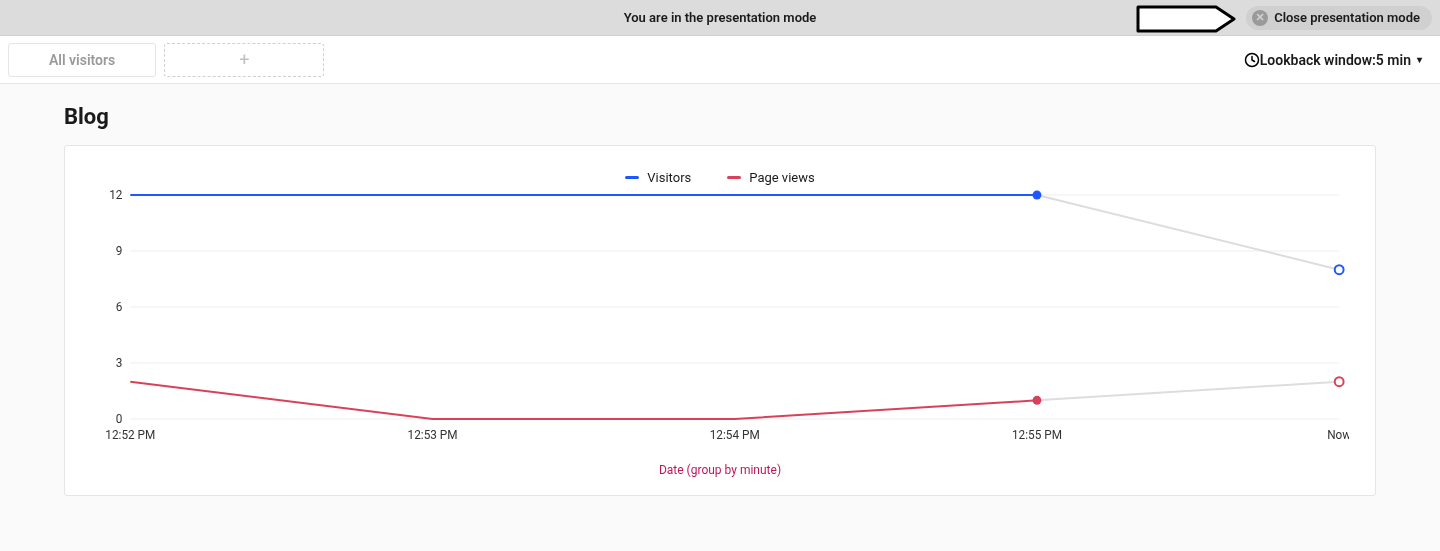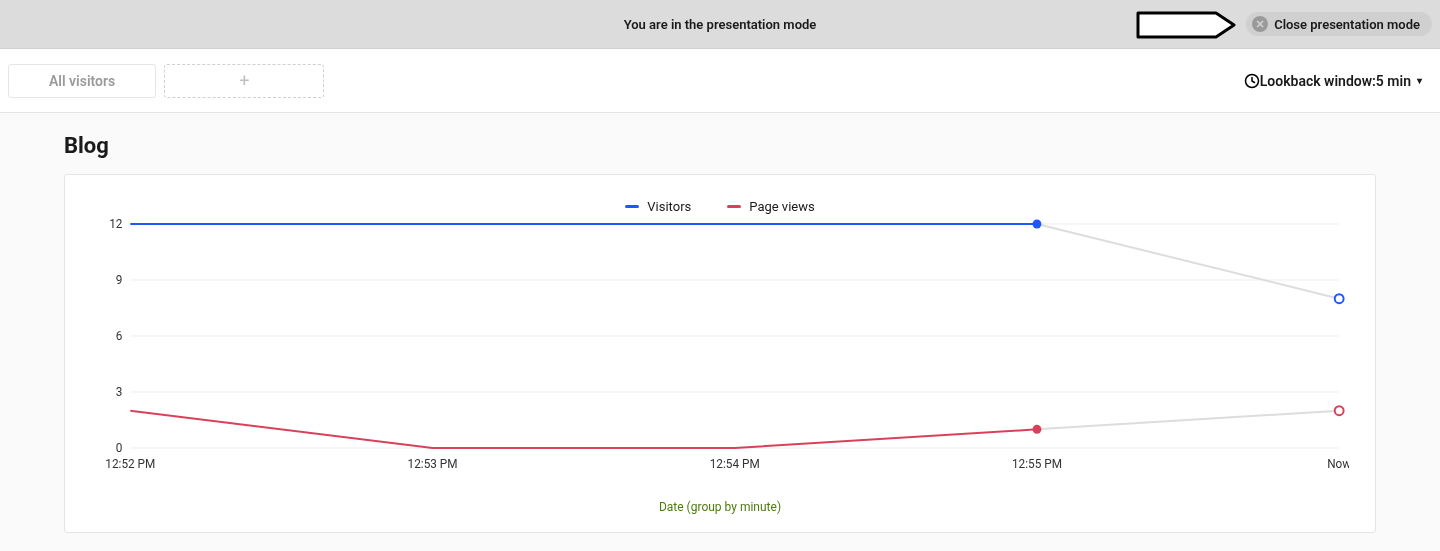--- a/index.html
+++ b/index.html
@@ -8,21 +8,21 @@
     font-size: 14px;
     color: #1a1a1a;
     background: #fff;
     width: 1440px;
     height: 551px;
     overflow: hidden;
   }
 
   
   .banner {
-    height: 49px;
+    height: 36px;
     background: #dcdcdc;
     display: flex;
     align-items: center;
     justify-content: center;
     position: relative;
     border-bottom: 1px solid #d0d0d0;
   }
   .banner-text {
     font-weight: 600;
     font-size: 13px;
@@ -57,21 +57,21 @@
     width: 16px; height: 16px;
     background: #9a9a9a;
     border-radius: 50%;
     color: #d0d0d0;
     display:flex; align-items:center; justify-content:center;
     font-size: 11px; font-weight:700;
   }
 
   
   .tabrow {
-    height: 64px;
+    height: 48px;
     border-bottom: 1px solid #e5e5e5;
     display: flex;
     align-items: center;
     padding: 0 8px;
     justify-content: space-between;
     background:#fff;
   }
   .tabs {
     display: flex;
     gap: 8px;
@@ -154,22 +154,22 @@
     width:14px; height:3px; border-radius:2px;
   }
   .chart-wrap {
     position:relative;
     height: 260px;
   }
   .chart-wrap svg { width:100%; height:100%; display:block; }
   .xlabel {
     text-align:center;
     font-size:12px;
-    color:#4d7c0f;
-    margin-top:22px;
+    color:#be185d;
+    margin-top:14px;
   }
   .ytick { font-size:12px; fill:#333; text-anchor:end; }
   .xtick { font-size:12px; fill:#333; text-anchor:middle; }
 </style>
 </head>
 <body>
 
 <div class="banner">
   <span class="banner-text">You are in the presentation mode</span>
   <div class="banner-right">

